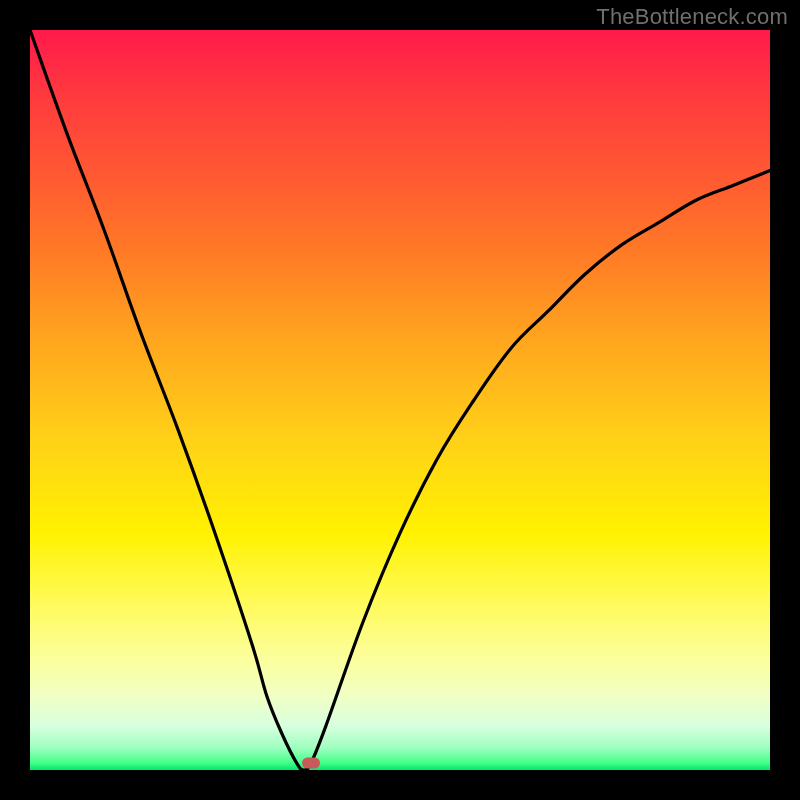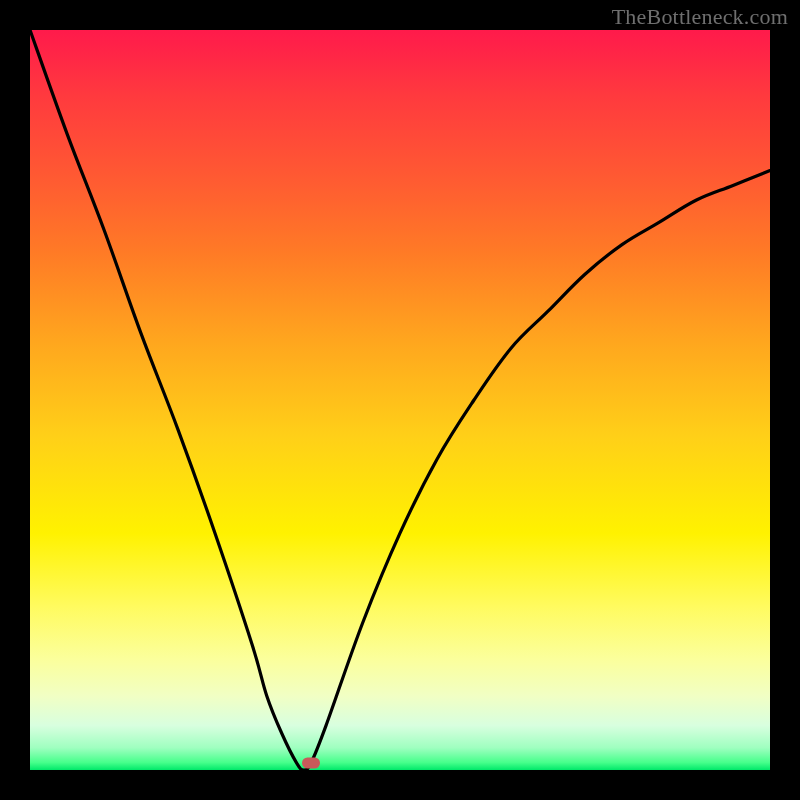--- a/index.html
+++ b/index.html
@@ -9,21 +9,20 @@
     height: 800px;
     background: #000;
     overflow: hidden;
     font-family: Arial, Helvetica, sans-serif;
   }
   .frame {
     position: relative;
     width: 800px;
     height: 664px;
     background: #000;
-    font-family: Liberation Serif, serif;
   }
   .watermark {
     position: absolute;
     top: 4px;
     right: 12px;
     color: #6f6f6f;
     font-size: 22px;
     font-weight: 500;
     letter-spacing: 0.2px;
     z-index: 5;

